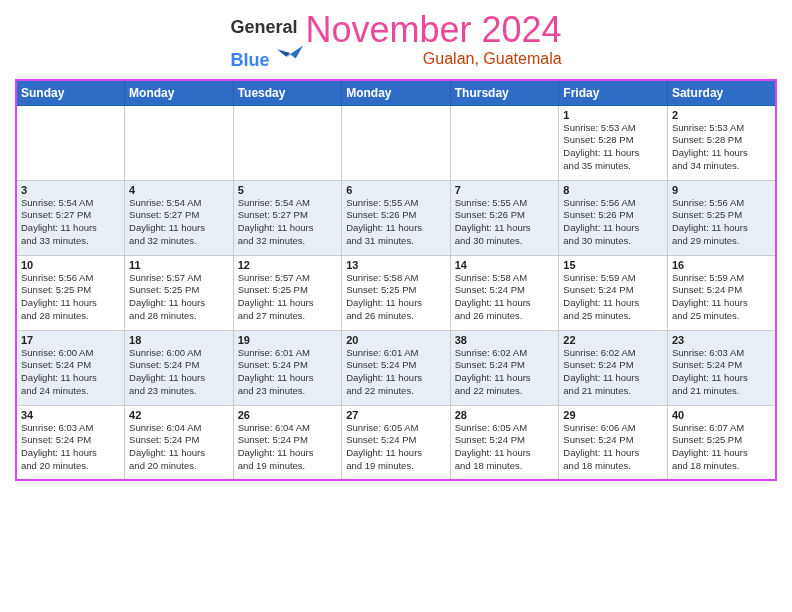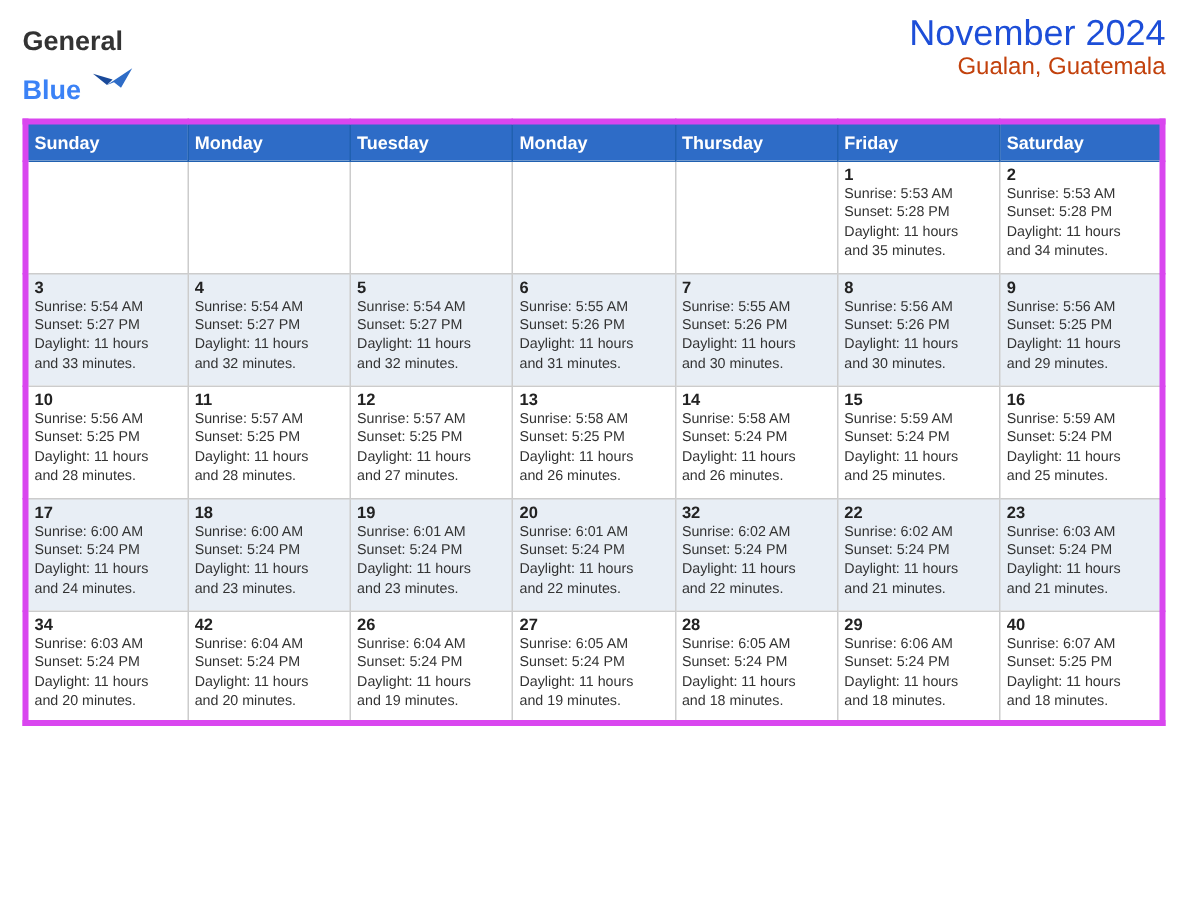--- a/index.html
+++ b/index.html
@@ -10,21 +10,21 @@
       min-height: 612px;
       padding: 0;
     }
     .page {
       width: 792px;
       background: #fff;
       padding: 10px 15px 15px 15px;
     }
     .header {
       display: flex;
-      justify-content: space-between;
+      justify-content: center;
       align-items: flex-start;
       margin-bottom: 8px;
     }
     .logo {
       display: flex;
       align-items: center;
       margin-top: 8px;
     }
     .logo-text {
       font-size: 18px;
@@ -36,33 +36,33 @@
     .logo-text .blue { color: #3b82f6; display: block; }
     .logo-icon {
       width: 28px;
       height: 28px;
       margin-left: 3px;
     }
     .title-area {
       text-align: right;
     }
     .month-title {
-      font-size: 24px;
+      font-size: 36px;
       font-weight: normal;
-      color: #1d4ed8;
+      color: #ec4899;
       line-height: 1.1;
     }
     .location {
       font-size: 16px;
       color: #c2410c;
     }
     .calendar {
       width: 100%;
       border-collapse: collapse;
-      border: 4px solid #d946ef;
+      border: 2px solid #d946ef;
     }
     .calendar th {
       background: #2e6cc7;
       color: #fff;
       font-size: 12px;
       font-weight: bold;
       padding: 5px 4px;
       text-align: left;
       border: 1px solid #2060b0;
     }
@@ -287,21 +287,21 @@
 and 23 minutes.</div>
           </td>
           <td>
             <span class="day-num">20</span>
             <div class="day-info" style="white-space: pre-line;">Sunrise: 6:01 AM
 Sunset: 5:24 PM
 Daylight: 11 hours
 and 22 minutes.</div>
           </td>
           <td>
-            <span class="day-num">32</span>
+            <span class="day-num">38</span>
             <div class="day-info" style="white-space: pre-line;">Sunrise: 6:02 AM
 Sunset: 5:24 PM
 Daylight: 11 hours
 and 22 minutes.</div>
           </td>
           <td>
             <span class="day-num">22</span>
             <div class="day-info" style="white-space: pre-line;">Sunrise: 6:02 AM
 Sunset: 5:24 PM
 Daylight: 11 hours

